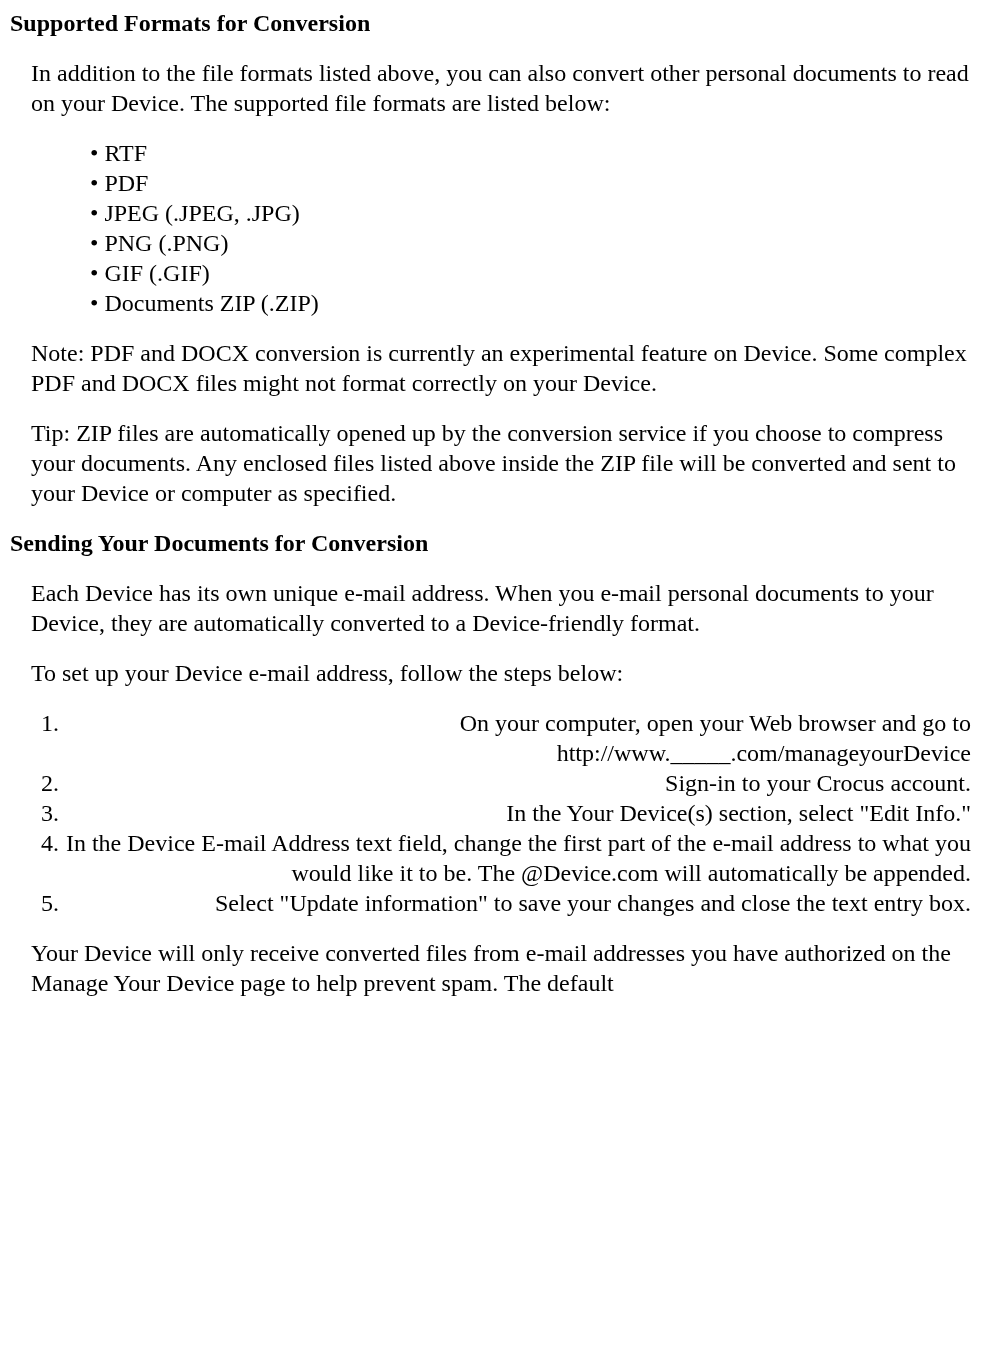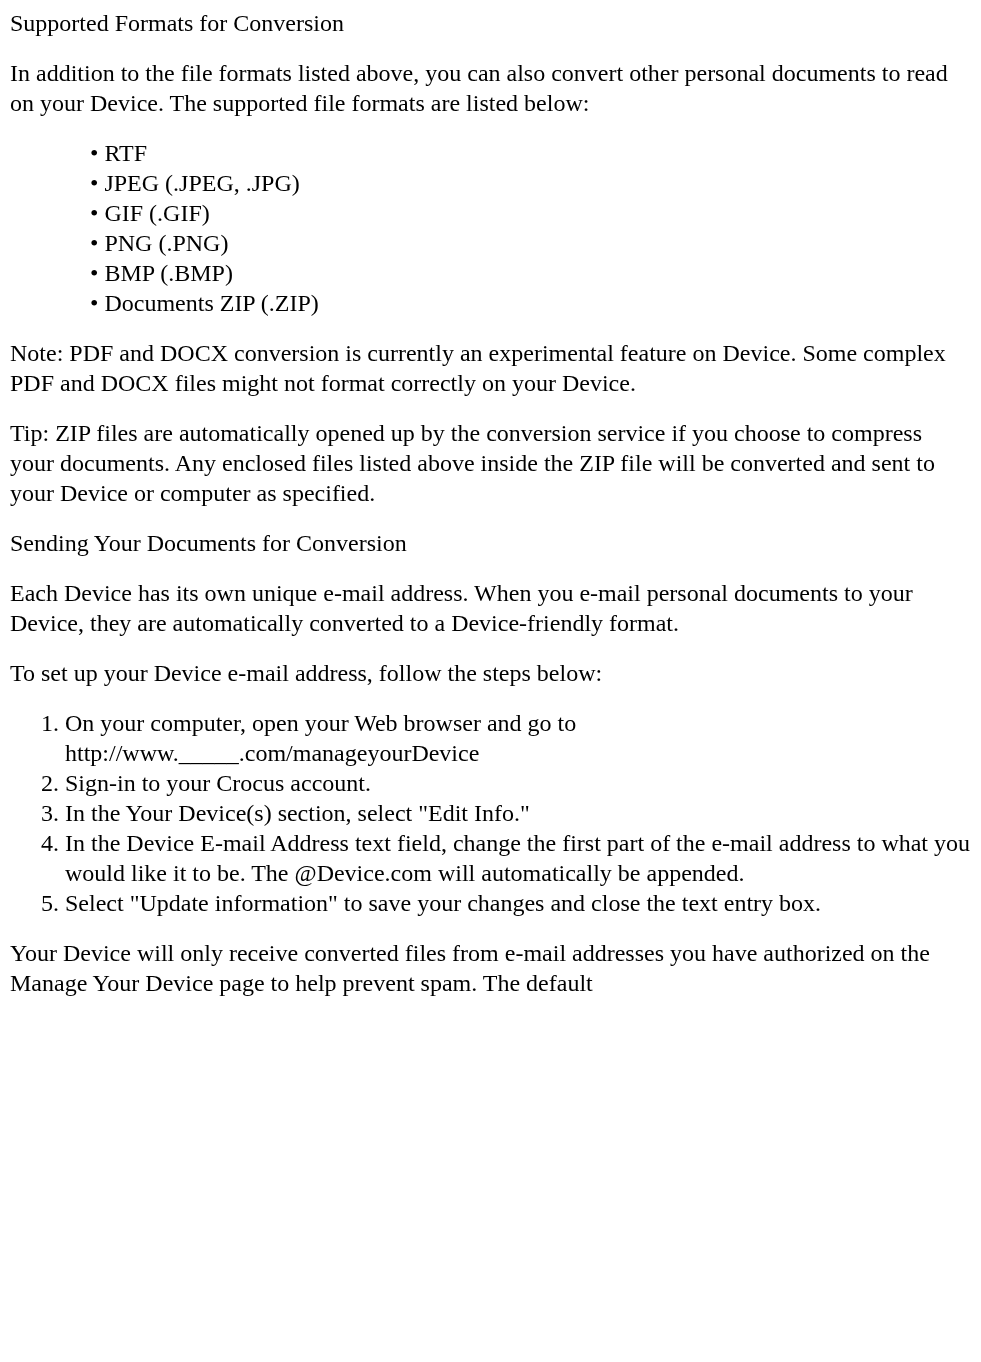--- a/index.html
+++ b/index.html
@@ -9,71 +9,73 @@
       font-family: "Times New Roman", Times, serif;
       font-size: 24px;
       line-height: 1.25;
       color: #000;
       background: #fff;
       margin: 0;
       padding: 8px 10px;
       width: 981px;
     }
     .heading {
-      font-weight: normal;
+      font-weight: bold;
       margin-top: 0;
       margin-bottom: 20px;
     }
     .heading.second {
       margin-top: 20px;
       margin-bottom: 20px;
     }
     .para {
       margin-top: 0;
       margin-bottom: 20px;
+      margin-left: 21px;
     }
     .bullet-list {
       margin: 20px 0;
       padding-left: 80px;
     }
     .bullet-item {
       line-height: 1.25;
     }
     .bullet-item::before {
       content: "• ";
     }
     .tip-label {
     }
     .ordered-list {
       margin: 20px 0;
       padding-left: 55px;
       list-style-position: outside;
+      text-align: right;
     }
     .ordered-list li {
       padding-left: 0;
       margin-bottom: 0;
       line-height: 1.25;
     }
     .para.last {
       margin-bottom: 0;
     }
   </style>
 </head>
 <body>
 
 <div class="heading">Supported Formats for Conversion</div>
 
 <div class="para">In addition to the file formats listed above, you can also convert other personal documents to read on your Device. The supported file formats are listed below:</div>
 
 <div class="bullet-list">
   <div class="bullet-item">RTF</div>
+  <div class="bullet-item">PDF</div>
   <div class="bullet-item">JPEG (.JPEG, .JPG)</div>
+  <div class="bullet-item">PNG (.PNG)</div>
   <div class="bullet-item">GIF (.GIF)</div>
-  <div class="bullet-item">PNG (.PNG)</div>
-  <div class="bullet-item">BMP (.BMP)</div>
   <div class="bullet-item">Documents ZIP (.ZIP)</div>
 </div>
 
 <div class="para">Note: PDF and DOCX conversion is currently an experimental feature on Device. Some complex PDF and DOCX files might not format correctly on your Device.</div>
 
 <div class="para"><span class="tip-label">Tip:</span><span> ZIP files are automatically opened up by the conversion service if you choose to compress your documents. Any enclosed files listed above inside the ZIP file will be converted and sent to your Device or computer as specified.</span></div>
 
 <div class="heading second">Sending Your Documents for Conversion</div>
 
 <div class="para">Each Device has its own unique e-mail address. When you e-mail personal documents to your Device, they are automatically converted to a Device-friendly format.</div>

